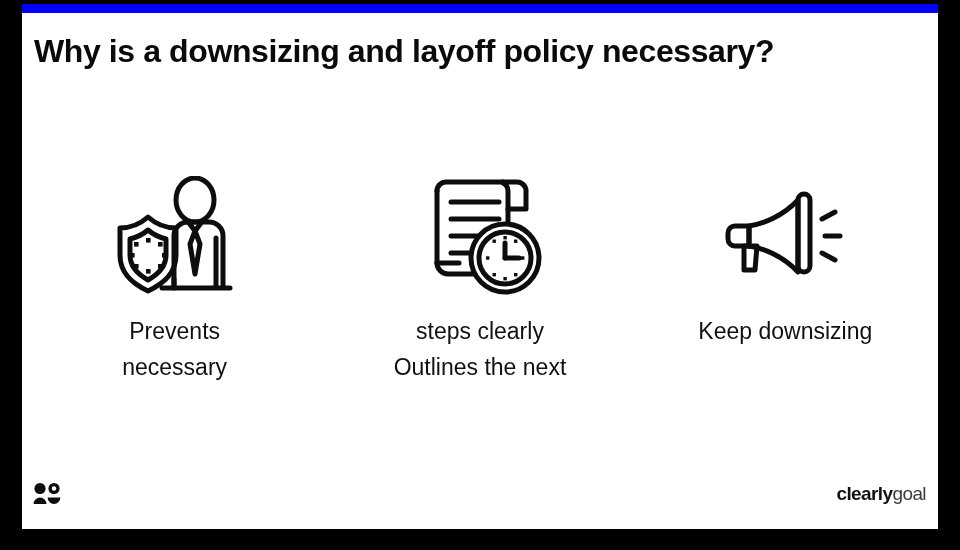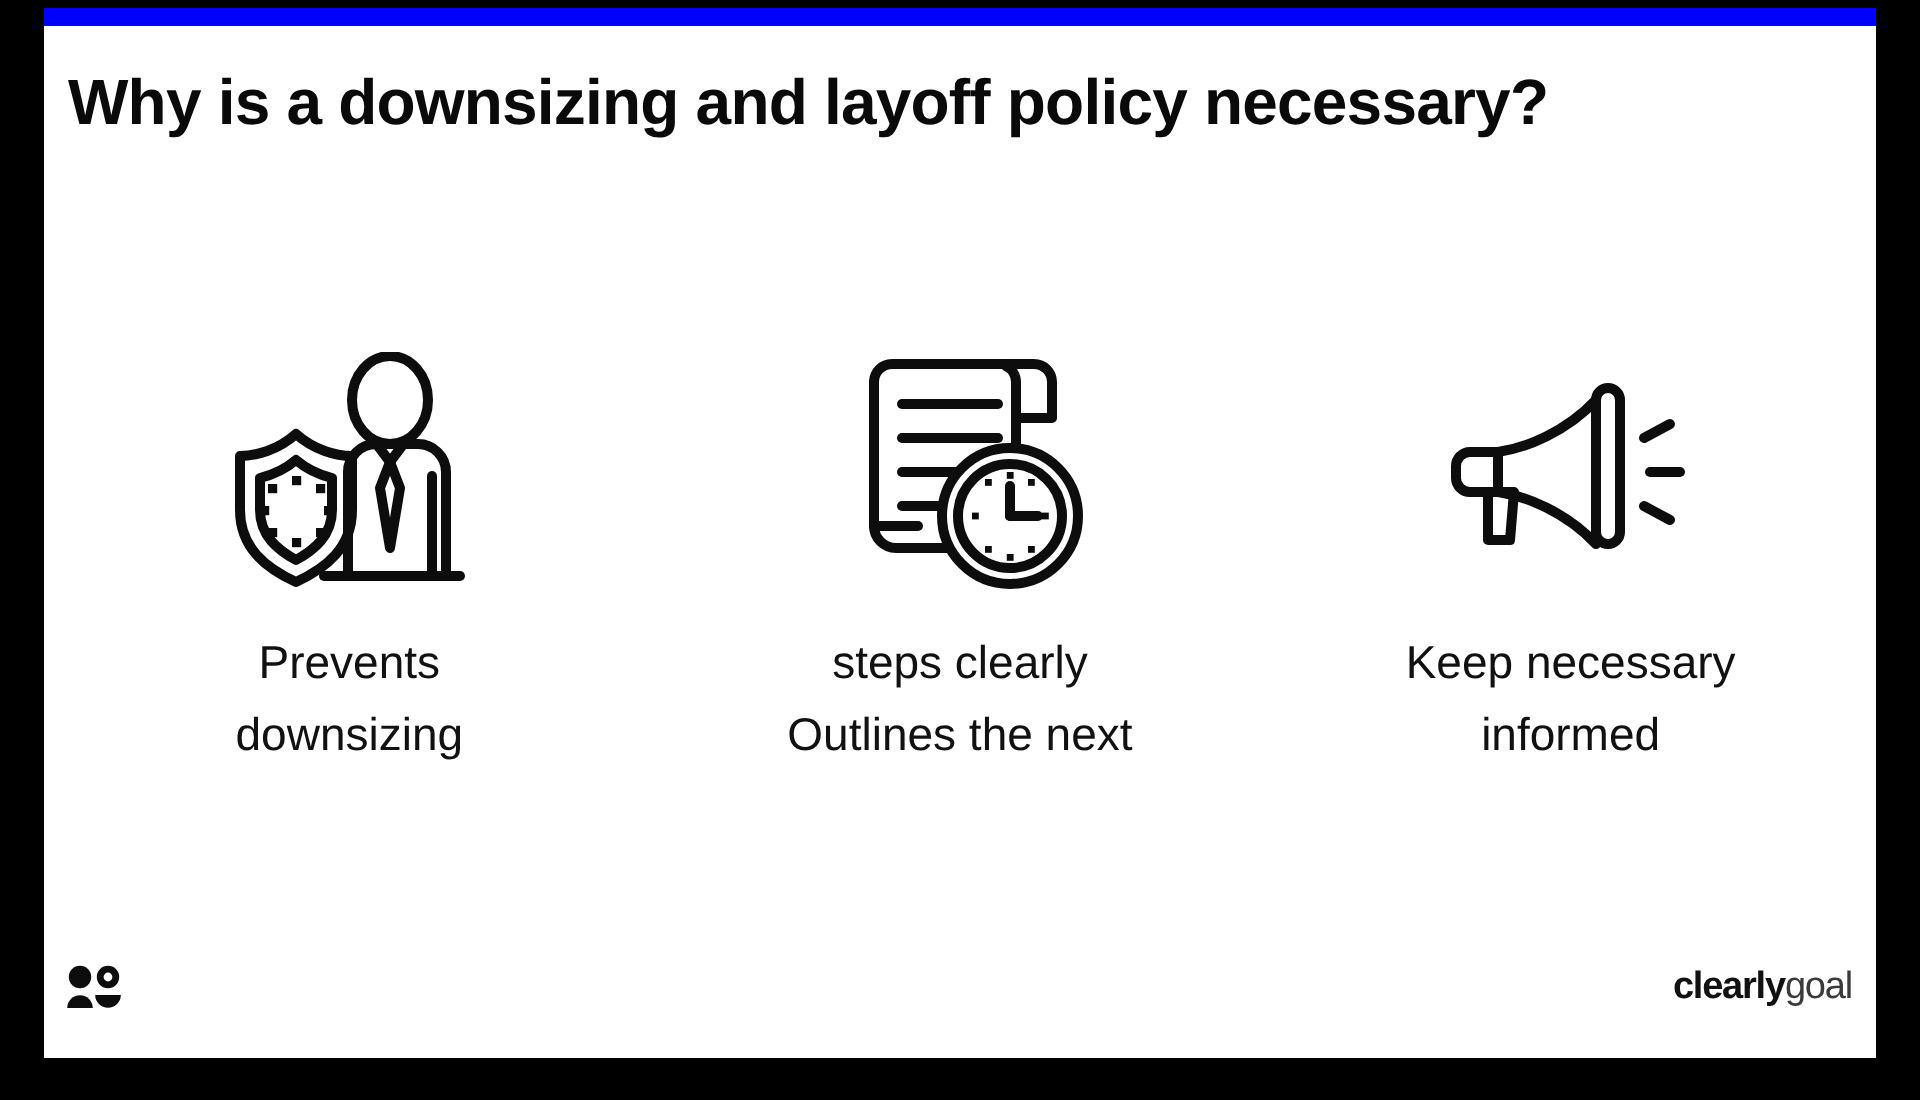--- a/index.html
+++ b/index.html
@@ -155,21 +155,21 @@
               <rect x="46" y="88" width="4.6" height="4.6"></rect>
               <rect x="34" y="93" width="4.6" height="4.6"></rect>
               <rect x="22" y="88" width="4.6" height="4.6"></rect>
               <rect x="18" y="77" width="4.6" height="4.6"></rect>
               <rect x="22" y="66" width="4.6" height="4.6"></rect>
             </g>
           </svg>
         </div>
         <div class="feature-caption">
           <div>Prevents</div>
-          <div>downsizing</div>
+          <div>necessary</div>
         </div>
       </div>
 
       <div class="feature-item">
         <div class="feature-icon">
           <svg width="130" height="122" viewBox="0 0 130 122" fill="none" stroke="#0d0d0d" stroke-width="5" stroke-linecap="round" stroke-linejoin="round">
 
             <path d="M22 16 a9 9 0 0 1 9 -9 h57"></path>
             <path d="M22 16 V88"></path>
             <path d="M22 88 h22"></path>
@@ -218,22 +218,21 @@
             <path d="M23 60 h13 l-2 24 h-11 z"></path>
 
             <rect x="77" y="8" width="12" height="78" rx="6"></rect>
 
             <path d="M101 33 l13 -7"></path>
             <path d="M104 50 h15"></path>
             <path d="M101 67 l13 7"></path>
           </svg>
         </div>
         <div class="feature-caption">
-          <div>Keep necessary</div>
-          <div>informed</div>
+          <div>Keep downsizing</div>
         </div>
       </div>
 
     </div>
 
     <div class="footer-logo-mark">
       <svg width="30" height="24" viewBox="0 0 30 24">
 
         <circle cx="8" cy="6.5" r="5.6" fill="#0d0d0d"></circle>
         <path d="M1.6 22 a6.4 6.4 0 0 1 12.8 0 z" fill="#0d0d0d"></path>

